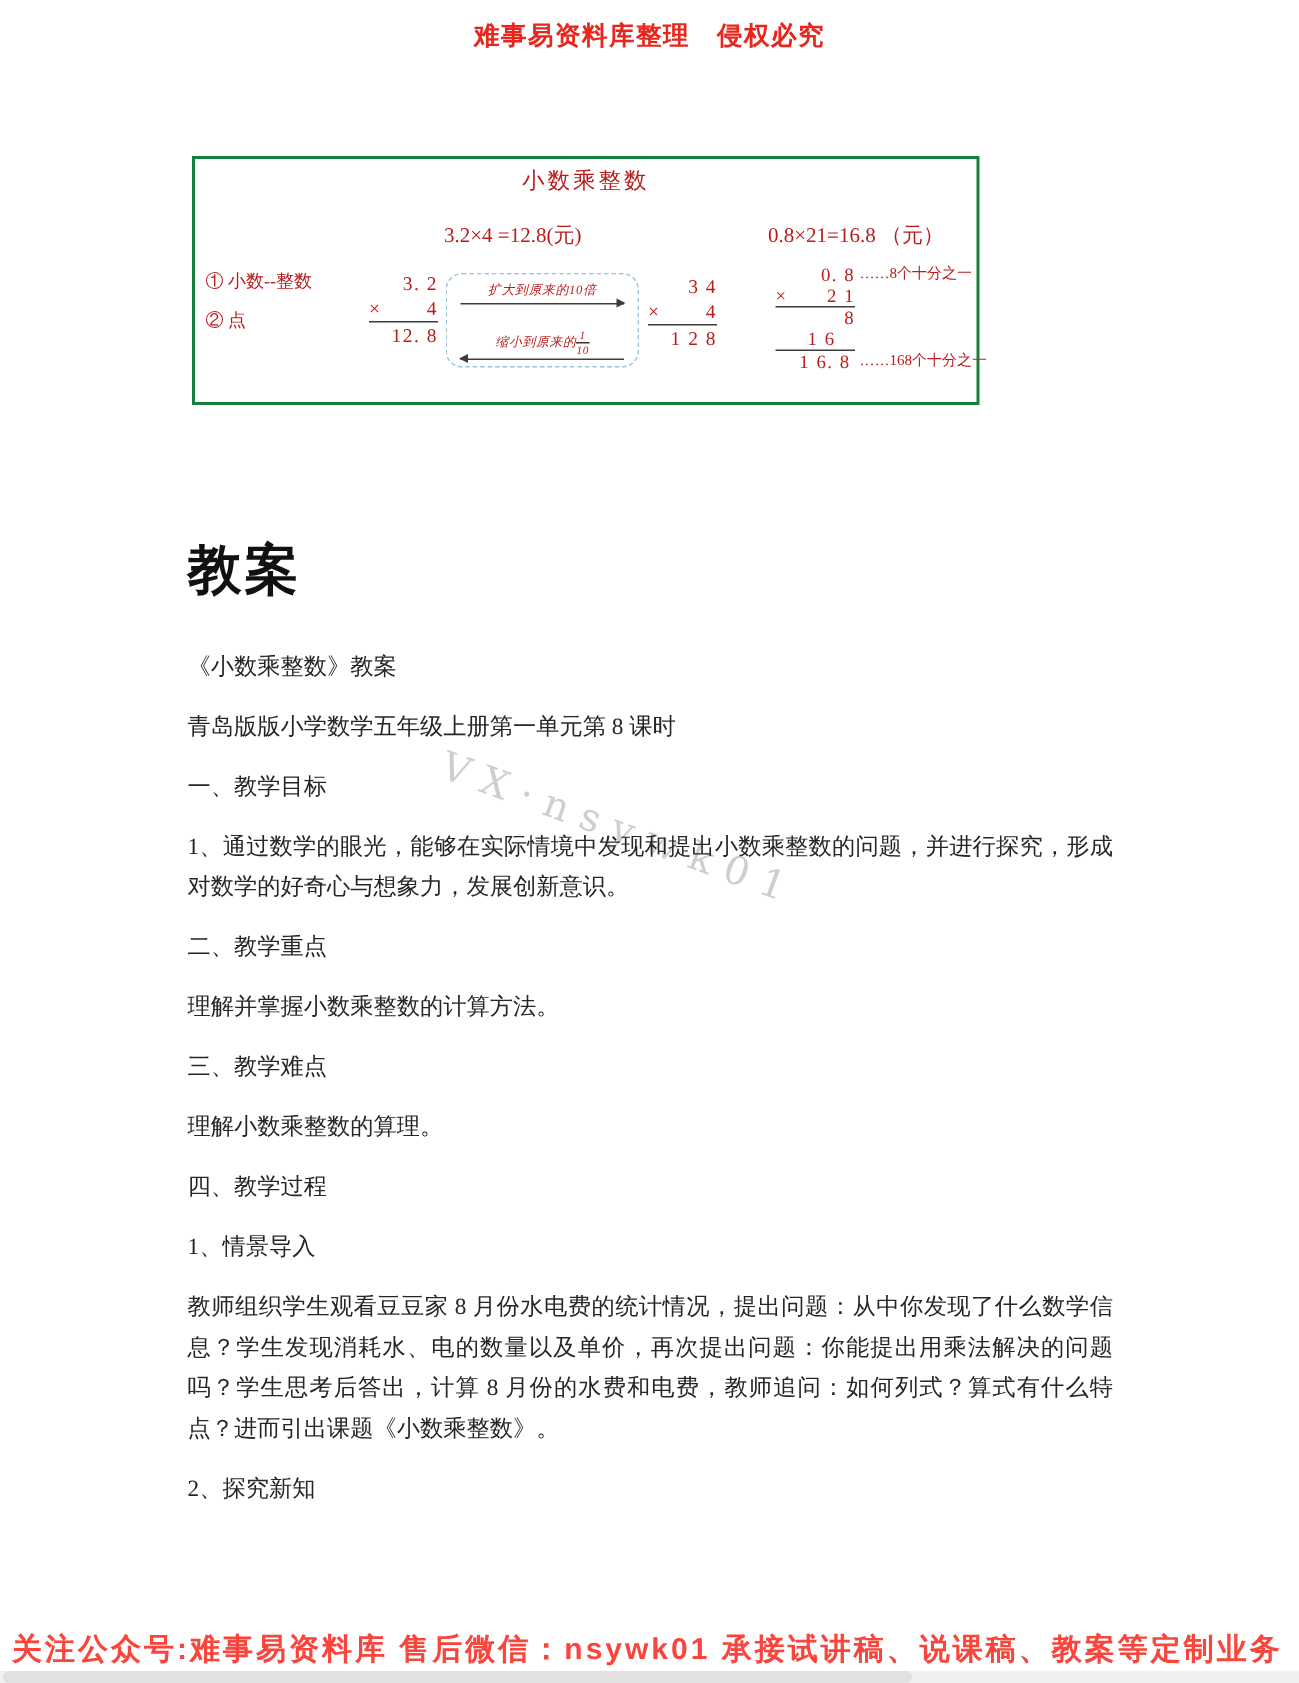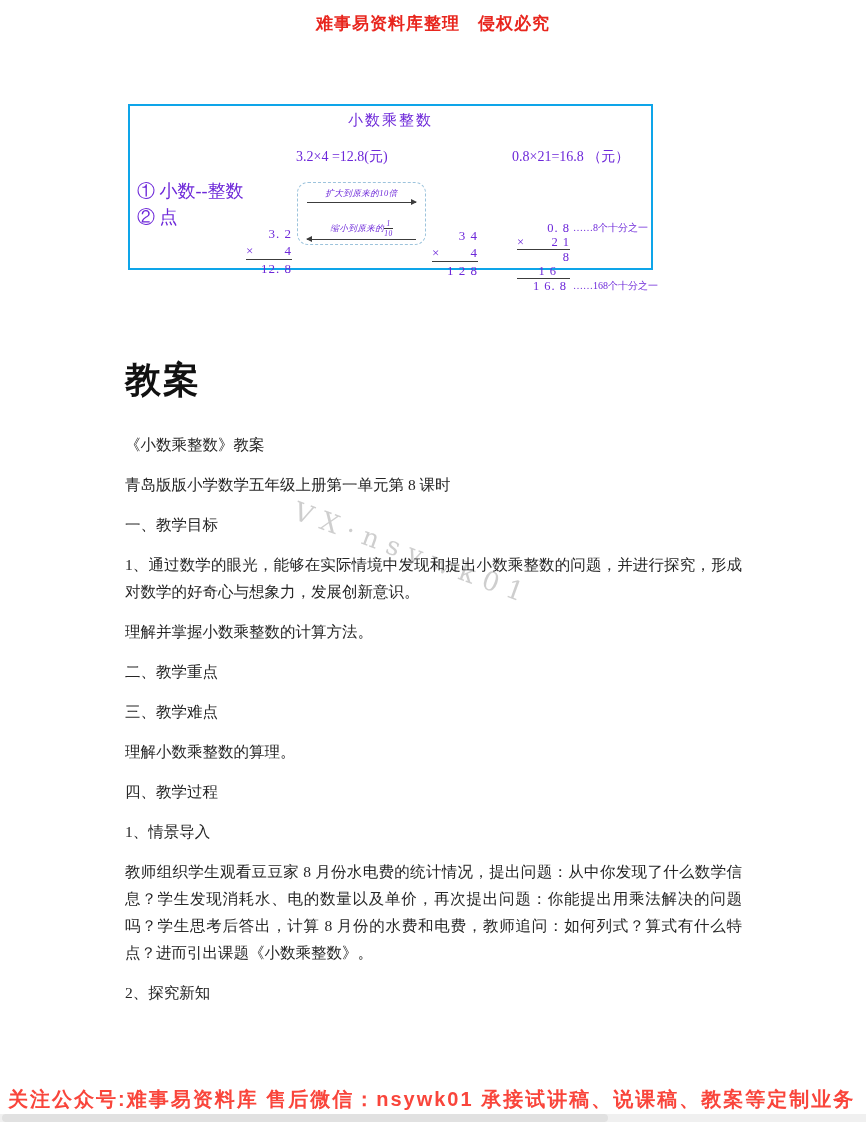--- a/index.html
+++ b/index.html
@@ -11,31 +11,31 @@
   
   .header-notice {
     position:absolute; top:12px; left:0; width:100%; text-align:center;
     font-family:"Liberation Sans","DejaVu Sans",sans-serif;
     font-weight:bold; font-size:17px; letter-spacing:1px; color:#e8261e;
   }
 
   
   .figure {
     position:absolute; left:128px; top:104px; width:525px; height:166px;
-    border:2px solid #0ea5e9; box-sizing:border-box; color:#6d28d9; z-index:1;
+    border:2px solid #15803d; box-sizing:border-box; color:#b91c1c; z-index:1;
   }
   .fig-title { position:absolute; top:5px; left:0; width:100%; text-align:center; font-size:15px; letter-spacing:2px; }
   .eq { position:absolute; top:42px; font-size:14px; white-space:nowrap; }
   .eq-left  { left:166px; }
   .eq-right { left:382px; }
-  .fig-note { position:absolute; left:7px; font-size:18px; white-space:nowrap; }
+  .fig-note { position:absolute; left:7px; font-size:12px; white-space:nowrap; }
   .fig-note-1 { top:73px; }
   .fig-note-2 { top:99px; }
 
-  .vmult { position:absolute; font-size:13px; line-height:17px;margin-top:45px; }
+  .vmult { position:absolute; font-size:13px; line-height:17px; }
   .vmult .row { text-align:right; letter-spacing:1px; white-space:nowrap; position:relative; }
   .vmult .op-row { display:flex; justify-content:space-between; }
   .vmult .hline { border-top:1.2px solid #3c3c3c; height:0; }
   #mult1 { left:116px; top:74px; width:46px; }
   #mult2 { left:302px; top:76px; width:46px; }
   #mult3 { left:387px; top:70px; width:53px; font-size:12.5px; line-height:14px; }
   #mult3 .shift1 { padding-right:13px; }
   #mult3 .shift2 { padding-right:3px; }
   .side-note {
     position:absolute; left:calc(100% + 3px); top:50%; transform:translateY(-50%);
@@ -153,22 +153,22 @@
 </div>
 
 <div class="watermark">VX·nsywk01</div>
 
 <div class="doc">
   <h1>教案</h1>
   <p>《小数乘整数》教案</p>
   <p>青岛版版小学数学五年级上册第一单元第 8 课时</p>
   <p>一、教学目标</p>
   <p>1、通过数学的眼光，能够在实际情境中发现和提出小数乘整数的问题，并进行探究，形成对数学的好奇心与想象力，发展创新意识。</p>
+  <p>二、教学重点</p>
   <p>理解并掌握小数乘整数的计算方法。</p>
-  <p>二、教学重点</p>
   <p>三、教学难点</p>
   <p>理解小数乘整数的算理。</p>
   <p>四、教学过程</p>
   <p>1、情景导入</p>
   <p>教师组织学生观看豆豆家 8 月份水电费的统计情况，提出问题：从中你发现了什么数学信息？学生发现消耗水、电的数量以及单价，再次提出问题：你能提出用乘法解决的问题吗？学生思考后答出，计算 8 月份的水费和电费，教师追问：如何列式？算式有什么特点？进而引出课题《小数乘整数》。</p>
   <p>2、探究新知</p>
 </div>
 
 <div class="footer-notice">关注公众号:难事易资料库  售后微信：nsywk01  承接试讲稿、说课稿、教案等定制业务</div>
 

